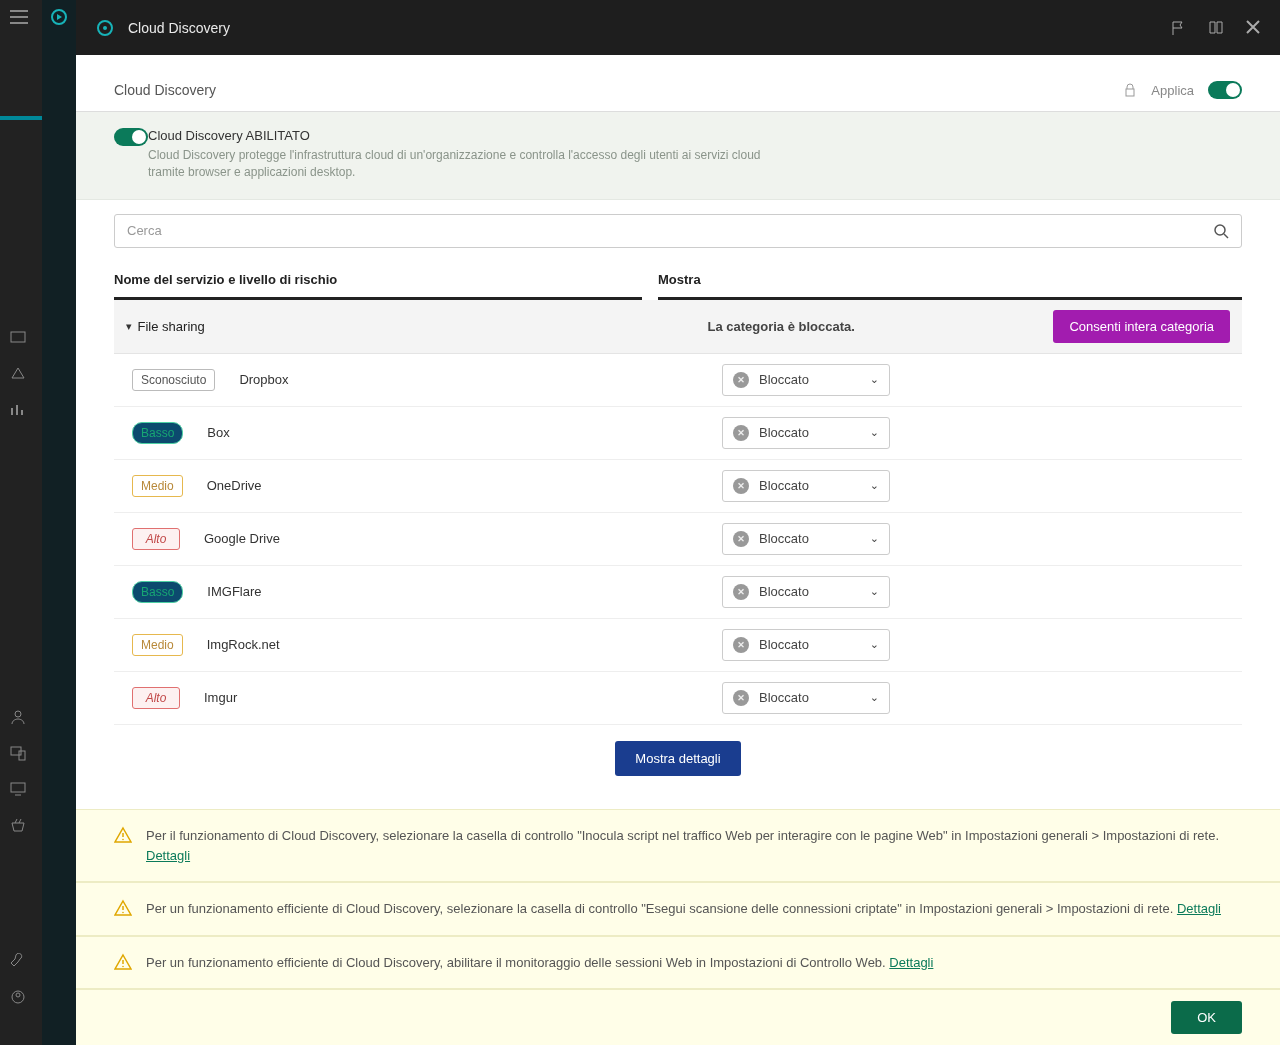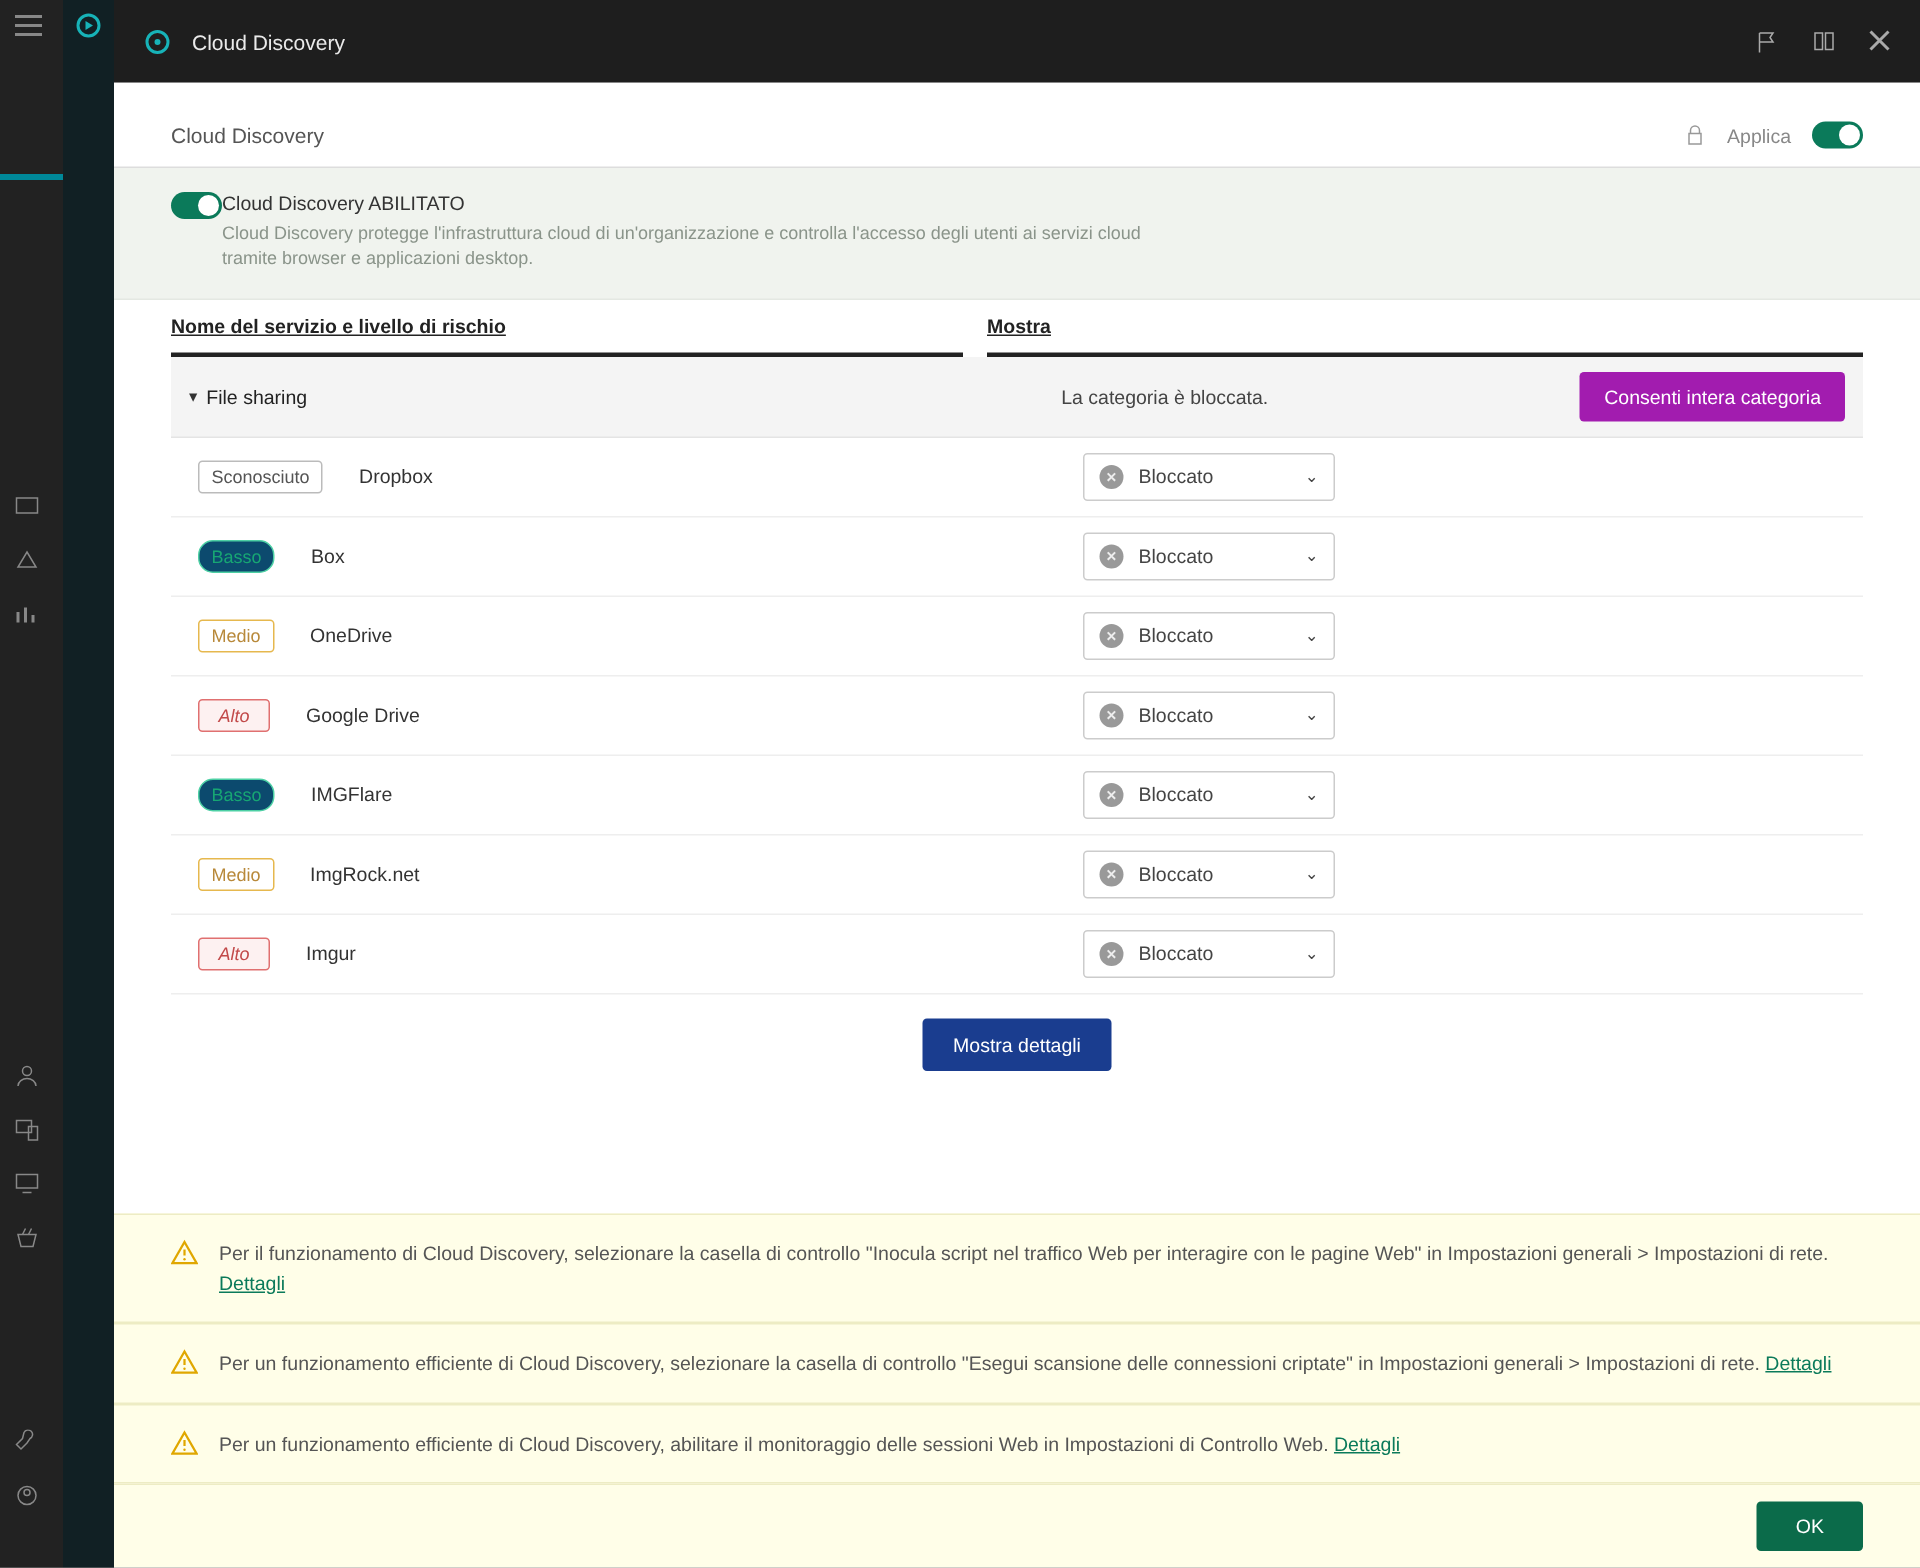--- a/index.html
+++ b/index.html
@@ -84,34 +84,34 @@
   padding: 8px 12px; color: #999;
 }
 .search-box input {
   flex: 1; border: none; outline: none; font-size: 13px; color: #333;
 }
 .search-box input::placeholder { color: #999; }
 .table-headers {
   display: flex;
   margin: 10px 38px 0 38px;
 }
-.th-col { font-weight: 600; color: #222; font-size: 13px; padding-bottom: 10px; border-bottom: 3px solid #222; text-decoration: underline; }
+.th-col { font-weight: 600; color: #222; font-size: 13px; padding-bottom: 10px; border-bottom: 3px solid #222; }
 .th-col.left { width: 528px; margin-right: 16px;}
 .th-col.right { flex: 1; }
 .category-row {
   display: flex; align-items: center;
   margin: 0 38px;
   background: #f4f4f4;
   padding: 10px 12px;
   border-bottom: 1px solid #e4e4e4;
 }
 .chev { font-size: 11px; color: #333; margin-right: 6px; }
 .cat-name { color: #222; font-size: 13px; }
 .cat-right { display:flex; margin-left:auto; align-items:center; gap: 16px; }
-.cat-status { color: #444; font-size: 13px; width: 330px;}
+.cat-status { color: #444; font-size: 13px; width: 330px; font-weight: bold;}
 .allow-btn {
   background: #a21caf; color: #fff; border: none;
   padding: 9px 16px; border-radius: 3px; font-size: 13px; cursor: pointer;
 }
 .service-row {
   display: flex; align-items: center;
   margin: 0 38px; padding: 10px 0 10px 18px;
   border-bottom: 1px solid #eee;
 }
 .risk-pill {
@@ -289,20 +289,31 @@
     <div class="enable-bar">
       <div class="toggle" style="flex:none">
           <div class="knob"></div>
         </div>
       <div class="eb-text">
         <div class="eb-title">Cloud Discovery ABILITATO</div>
         <div class="eb-sub">Cloud Discovery protegge l'infrastruttura cloud di un'organizzazione e controlla l'accesso degli utenti ai servizi cloud tramite browser e applicazioni desktop.</div>
       </div>
     </div>
 
+    <div class="search-wrap">
+      <div class="search-box">
+        <input placeholder="Cerca" style="">
+        <span>
+          <svg width="16" height="16" viewBox="0 0 16 16">
+              <circle cx="7" cy="7" r="5" fill="none" stroke="#555" stroke-width="1.5"></circle>
+              <path d="M11 11l4 4" stroke="#555" stroke-width="1.5"></path>
+            </svg>
+        </span>
+      </div>
+    </div>
 
     <div class="table-headers">
       <div class="th-col left">Nome del servizio e livello di rischio</div>
       <div class="th-col right">Mostra</div>
     </div>
 
     <div class="category-row">
       <span class="chev">▾</span>
       <span class="cat-name">File sharing</span>
       <div class="cat-right">

